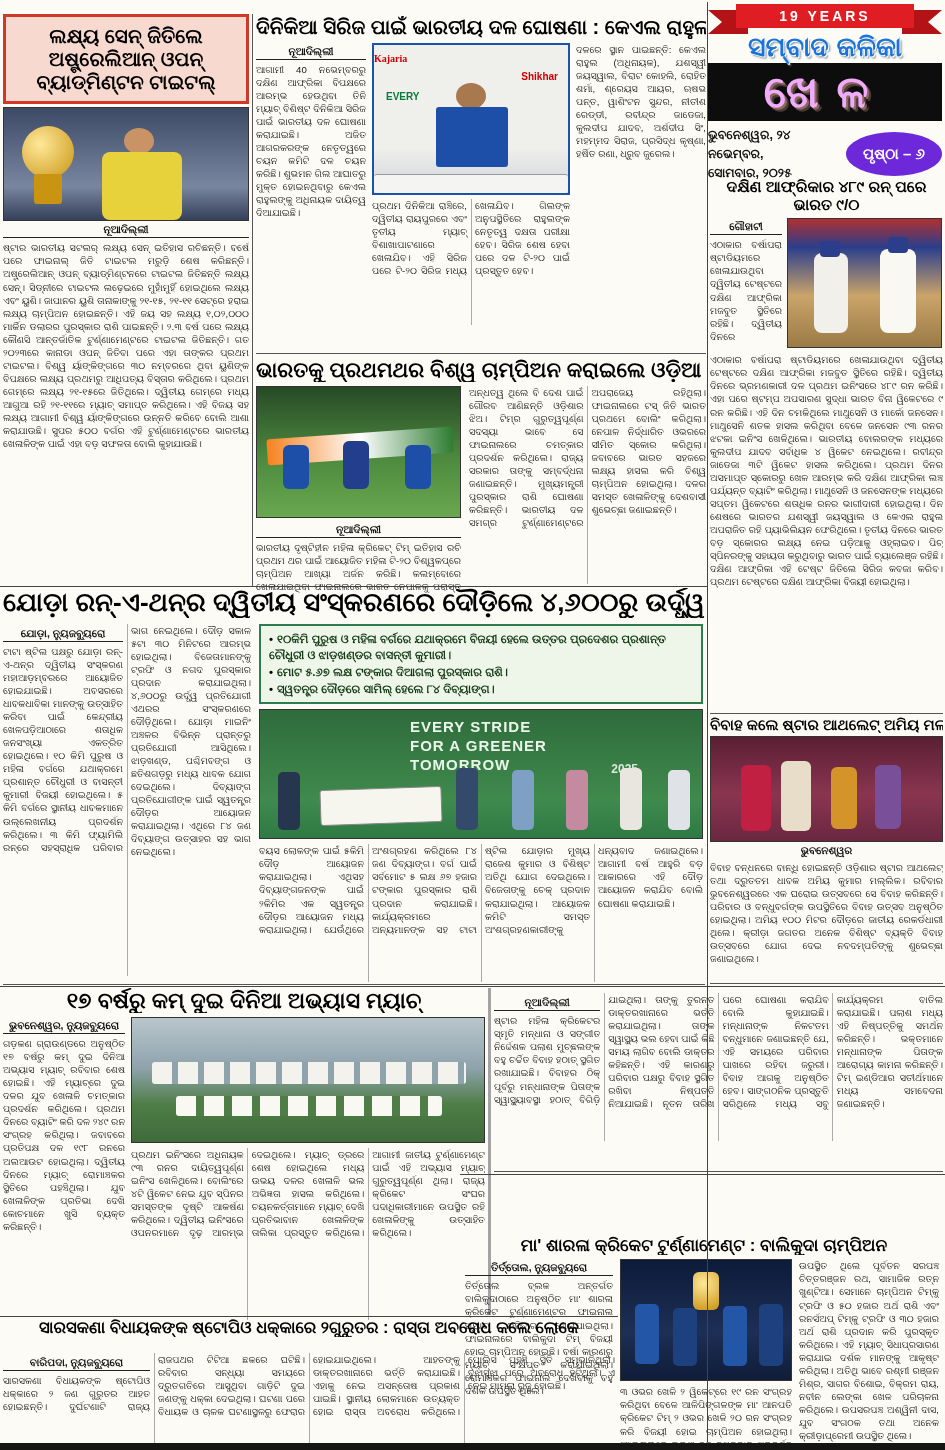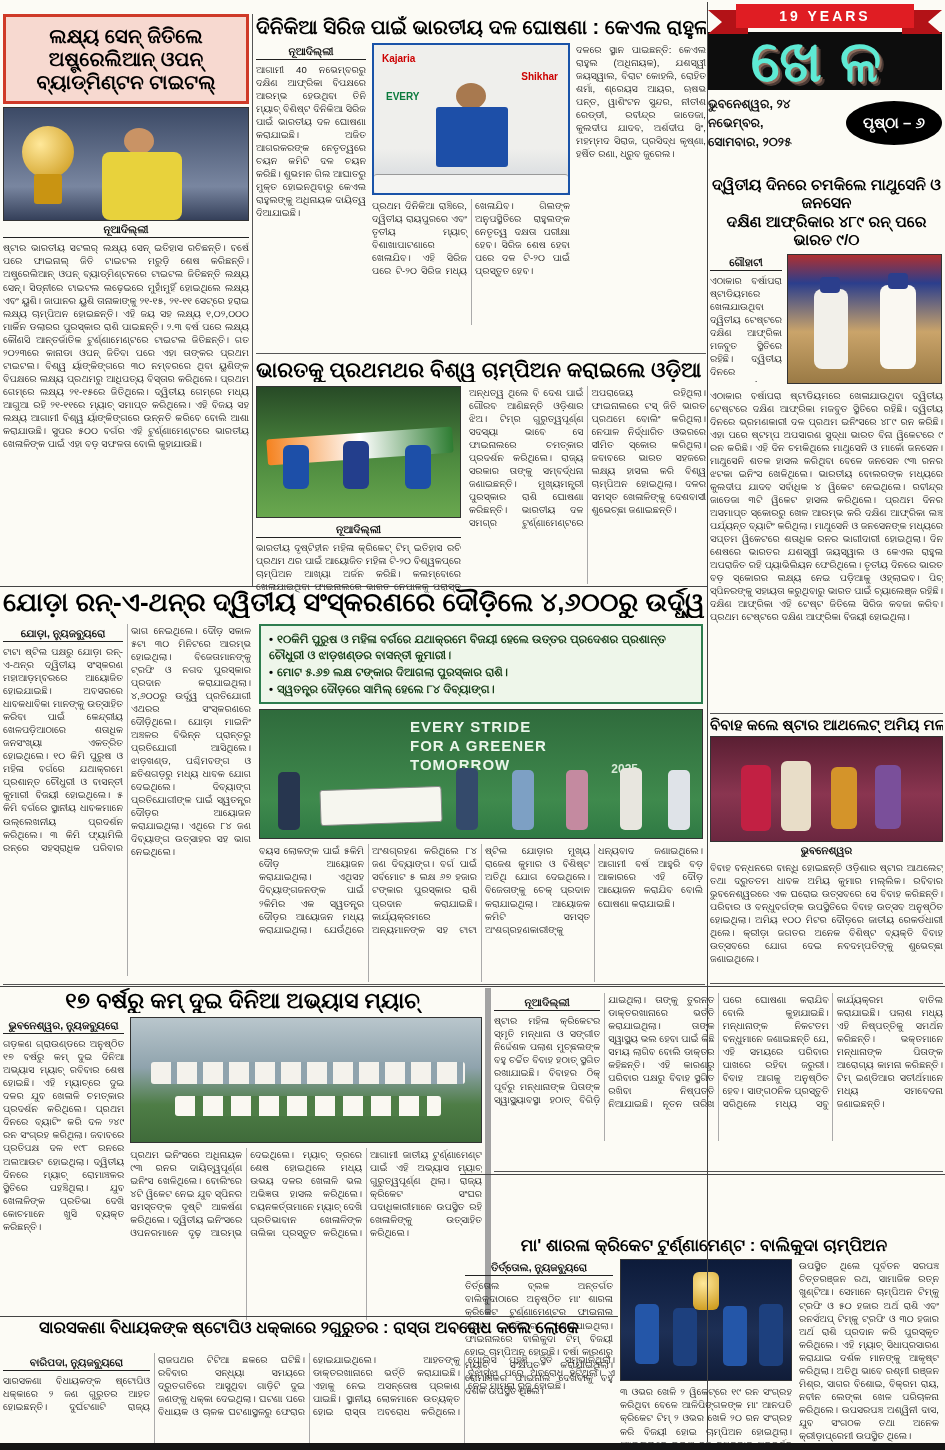--- a/index.html
+++ b/index.html
@@ -18,42 +18,43 @@
   .vr{position:absolute;width:1px;background:#444;}
   
   .ribbon{position:relative;height:30px;}
   .ribbon .mid{position:absolute;left:28px;right:28px;top:2px;height:24px;background:#e01d23;
        color:#fff;font-weight:bold;font-size:14px;letter-spacing:3px;text-align:center;line-height:24px;}
   .ribbon .tail{position:absolute;top:8px;width:40px;height:24px;background:#b31217;}
   .ribbon .tail.l{left:0;clip-path:polygon(0 0,100% 0,100% 100%,0 100%,35% 50%);}
   .ribbon .tail.r{right:0;clip-path:polygon(0 0,100% 0,65% 50%,100% 100%,0 100%);}
   .logo-script{color:#1b74d8;font-weight:bold;font-size:27px;text-align:center;
        text-shadow:1px 1px 0 #fff,-1px -1px 0 #fff,2px 2px 2px #789;}
-  .sports-banner{background:#0d0d0d;color:#5eead4;font-weight:bold;font-size:57px;letter-spacing:18px;
+  .sports-banner{background:#0d0d0d;color:#f0abfc;font-weight:bold;font-size:44px;letter-spacing:18px;
        text-align:center;line-height:58px;height:58px;text-shadow:2px 2px 0 #8a6a5a,4px 4px 0 #4a3a35;}
-  .page-oval{background:#000000;color:#fff;font-weight:bold;border-radius:50%;
+  .page-oval{background:#6d28d9;color:#fff;font-weight:bold;border-radius:50%;
        display:flex;align-items:center;justify-content:center;font-size:15px;}
   .hl-box{background:#f7d9d0;border:3px solid #cf3a28;}
   .greenbox{border:2px solid #2e7d4f;background:#eef6ea;padding:5px 8px;}
   .bullet-line{font-size:11.5px;font-weight:bold;line-height:1.45;color:#143a14;}
   .bullet-dot{color:#000;margin-right:4px;}
   .brand{position:absolute;color:#c00;font-weight:bold;font-size:10px;}
   .fig{position:absolute;border-radius:3px;}
 </style>
 </head>
 <body>
 
 <div class="page">
 
   <div class="abs" style="left:708px;top:2px;width:234px;height:172px;">
     <div class="ribbon">
       <div class="tail l"></div>
       <div class="tail r"></div>
       <div class="mid">19 YEARS</div>
     </div>
+    <div class="logo-script">ସମ୍ବାଦ କଳିକା</div>
     <div class="sports-banner">ଖେଳ</div>
     <div style="display:flex;align-items:center;margin-top:5px;">
       <div style="flex:1;font-weight:bold;font-size:12.5px;line-height:1.5;">
         <div>ଭୁବନେଶ୍ୱର, ୨୪ ନଭେମ୍ବର,</div>
         <div>ସୋମବାର, ୨୦୨୫</div>
       </div>
       <div class="page-oval" style="width:96px;height:44px;">ପୃଷ୍ଠା – ୬</div>
     </div>
   </div>
 
@@ -71,21 +72,21 @@
 
   <div class="abs" style="left:256px;top:16px;width:450px;height:338px;border-bottom:1px solid #555;">
     <div class="headline nowrap" style="font-size:20px;">ଦିନିକିଆ ସିରିଜ ପାଇଁ ଭାରତୀୟ ଦଳ ଘୋଷଣା : କେଏଲ ରାହୁଲ ଅଧିନାୟକ</div>
     <div style="display:flex;gap:6px;margin-top:4px;">
       <div style="width:110px;">
         <div class="dateline">ନୂଆଦିଲ୍ଲୀ</div>
         <div class="bodytext" style="height:250px;">ଆଗାମୀ 40 ନଭେମ୍ବରରୁ ଦକ୍ଷିଣ ଆଫ୍ରିକା ବିପକ୍ଷରେ ଆରମ୍ଭ ହେଉଥିବା ତିନି ମ୍ୟାଚ୍ ବିଶିଷ୍ଟ ଦିନିକିଆ ସିରିଜ ପାଇଁ ଭାରତୀୟ ଦଳ ଘୋଷଣା କରାଯାଇଛି। ଅଜିତ ଆଗରକରଙ୍କ ନେତୃତ୍ୱରେ ଚୟନ କମିଟି ଦଳ ଚୟନ କରିଛି। ଶୁଭମନ ଗିଲ ଆଘାତରୁ ମୁକ୍ତ ହୋଇନଥିବାରୁ କେଏଲ ରାହୁଲଙ୍କୁ ଅଧିନାୟକ ଦାୟିତ୍ୱ ଦିଆଯାଇଛି।</div>
       </div>
       <div style="width:198px;">
         <div class="photo" style="height:148px;border:2px solid #1a53a8;background:linear-gradient(180deg,#efefec 70%,#cfd4da);">
-          <span class="brand" style="left:8px;top:8px;">Kajaria</span>
+          <span class="brand" style="left:0;top:8px;font-family:Liberation Serif, serif;">Kajaria</span>
           <span class="brand" style="right:10px;top:26px;">Shikhar</span>
           <span class="brand" style="left:12px;top:46px;color:#0a7a3c;">EVERY</span>
           <div class="fig" style="left:82px;top:38px;width:30px;height:26px;border-radius:50%;background:#a8794f;"></div>
           <div class="fig" style="left:62px;top:62px;width:72px;height:60px;background:#1d4fa8;"></div>
           <div class="fig" style="left:0;bottom:0;width:100%;height:18px;background:#f4f4f2;border-top:1px solid #999;"></div>
         </div>
         <div class="bodytext cols2" style="height:126px;margin-top:4px;">ପ୍ରଥମ ଦିନିକିଆ ରାଞ୍ଚିରେ, ଦ୍ୱିତୀୟ ରାୟପୁରରେ ଏବଂ ତୃତୀୟ ମ୍ୟାଚ୍ ବିଶାଖାପାଟଣାରେ ଖେଳାଯିବ। ଏହି ସିରିଜ ପରେ ଟି-୨୦ ସିରିଜ ମଧ୍ୟ ଖେଳାଯିବ। ଗିଲଙ୍କ ଅନୁପସ୍ଥିତିରେ ରାହୁଲଙ୍କ ନେତୃତ୍ୱ ଦକ୍ଷତା ପରୀକ୍ଷା ହେବ। ସିରିଜ ଶେଷ ହେବା ପରେ ଦଳ ଟି-୨୦ ପାଇଁ ପ୍ରସ୍ତୁତ ହେବ।</div>
       </div>
       <div style="width:130px;">
         <div class="bodytext" style="height:282px;">ଦଳରେ ସ୍ଥାନ ପାଇଛନ୍ତି: କେଏଲ ରାହୁଲ (ଅଧିନାୟକ), ଯଶସ୍ୱୀ ଜୟସ୍ୱାଲ, ବିରାଟ କୋହଲି, ରୋହିତ ଶର୍ମା, ଶ୍ରେୟସ ଆୟର, ଋଷଭ ପନ୍ତ, ୱାଶିଂଟନ ସୁନ୍ଦର, ନୀତୀଶ ରେଡ୍ଡୀ, ରବୀନ୍ଦ୍ର ଜାଡେଜା, କୁଲଦୀପ ଯାଦବ, ଅର୍ଶଦୀପ ସିଂ, ମହମ୍ମଦ ସିରାଜ, ପ୍ରସିଦ୍ଧ କୃଷ୍ଣା, ହର୍ଷିତ ରଣା, ଧ୍ରୁବ ଜୁରେଲ।</div>
@@ -106,21 +107,20 @@
         <div class="dateline" style="margin-top:3px;">ନୂଆଦିଲ୍ଲୀ</div>
         <div class="bodytext" style="height:52px;">ଭାରତୀୟ ଦୃଷ୍ଟିହୀନ ମହିଳା କ୍ରିକେଟ୍ ଟିମ୍ ଇତିହାସ ରଚି ପ୍ରଥମ ଥର ପାଇଁ ଆୟୋଜିତ ମହିଳା ଟି-୨୦ ବିଶ୍ୱକପ୍‌ରେ ଚାମ୍ପିଅନ ଆଖ୍ୟା ଅର୍ଜନ କରିଛି। କଲମ୍ବୋରେ ଖେଳାଯାଇଥିବା ଫାଇନାଲରେ ଭାରତ ନେପାଳକୁ ପରାସ୍ତ କରିଥିଲା।</div>
       </div>
       <div style="width:237px;">
         <div class="bodytext cols2" style="height:198px;">ଅନ୍ଧତ୍ୱ ଥିଲେ ବି ଦେଶ ପାଇଁ ଗୌରବ ଆଣିଛନ୍ତି ଓଡ଼ିଶାର ଝିଅ। ଟିମ୍‌ର ଗୁରୁତ୍ୱପୂର୍ଣ୍ଣ ସଦସ୍ୟା ଭାବେ ସେ ଫାଇନାଲରେ ଚମତ୍କାର ପ୍ରଦର୍ଶନ କରିଥିଲେ। ରାଜ୍ୟ ସରକାର ତାଙ୍କୁ ସମ୍ବର୍ଦ୍ଧନା ଜଣାଇଛନ୍ତି। ମୁଖ୍ୟମନ୍ତ୍ରୀ ପୁରସ୍କାର ରାଶି ଘୋଷଣା କରିଛନ୍ତି। ଭାରତୀୟ ଦଳ ସମଗ୍ର ଟୁର୍ଣ୍ଣାମେଣ୍ଟରେ ଅପରାଜେୟ ରହିଥିଲା। ଫାଇନାଲରେ ଟସ୍ ଜିତି ଭାରତ ପ୍ରଥମେ ବୋଲିଂ କରିଥିଲା। ନେପାଳ ନିର୍ଦ୍ଧାରିତ ଓଭରରେ ସୀମିତ ସ୍କୋର କରିଥିଲା। ଜବାବରେ ଭାରତ ସହଜରେ ଲକ୍ଷ୍ୟ ହାସଲ କରି ବିଶ୍ୱ ଚାମ୍ପିଅନ ହୋଇଥିଲା। ଦଳର ସମସ୍ତ ଖେଳାଳିଙ୍କୁ ଦେଶବାସୀ ଶୁଭେଚ୍ଛା ଜଣାଇଛନ୍ତି।</div>
       </div>
     </div>
   </div>
 
   <div class="abs" style="left:710px;top:176px;width:233px;height:538px;border-bottom:1px solid #555;">
-    <div class="headline" style="font-size:15.5px;">ଦ୍ୱିତୀୟ ଦିନରେ ଚମକିଲେ ମାଥୁସେନି ଓ ଜନସେନ</div>
     <div class="headline" style="font-size:15.5px;margin-top:2px;">ଦକ୍ଷିଣ ଆଫ୍ରିକାର ୪୮୯ ରନ୍ ପରେ ଭାରତ ୯/୦</div>
     <div style="display:flex;gap:5px;margin-top:5px;">
       <div style="width:72px;">
         <div class="dateline">ଗୌହାଟୀ</div>
         <div class="bodytext" style="height:108px;">ଏଠାକାର ବର୍ଷାପରା ଷ୍ଟାଡିୟମରେ ଖେଳାଯାଉଥିବା ଦ୍ୱିତୀୟ ଟେଷ୍ଟରେ ଦକ୍ଷିଣ ଆଫ୍ରିକା ମଜବୁତ ସ୍ଥିତିରେ ରହିଛି। ଦ୍ୱିତୀୟ ଦିନରେ ଭ୍ରମଣକାରୀ ଦଳ ପ୍ରଥମ ଇନିଂସରେ ୪୮୯ ରନ କରିଛି। ଏହା ପରେ ଷ୍ଟମ୍ପ ଅପସାରଣ ସୁଦ୍ଧା ଭାରତ ବିନା ୱିକେଟରେ ୯ ରନ କରିଛି। ଏହି ଦିନ ଚମକିଥିଲେ ମାଥୁସେନି ଓ ମାର୍କୋ ଜନସେନ। ମାଥୁସେନି ଶତକ ହାସଲ କରିଥିବା ବେଳେ ଜନସେନ ୯୩ ରନର ଝଟକା ଇନିଂସ ଖେଳିଥିଲେ। ଭାରତୀୟ ବୋଲରଙ୍କ ମଧ୍ୟରେ କୁଲଦୀପ ଯାଦବ ସର୍ବାଧିକ ୪ ୱିକେଟ ନେଇଥିଲେ। ରବୀନ୍ଦ୍ର ଜାଡେଜା ୩ଟି ୱିକେଟ ହାସଲ କରିଥିଲେ। ପ୍ରଥମ ଦିନର ଅସମାପ୍ତ ସ୍କୋରରୁ ଖେଳ ଆରମ୍ଭ କରି ଦକ୍ଷିଣ ଆଫ୍ରିକା ଲଞ୍ଚ ପର୍ଯ୍ୟନ୍ତ ବ୍ୟାଟିଂ କରିଥିଲା। ମାଥୁସେନି ଓ ଜନସେନଙ୍କ ମଧ୍ୟରେ ସପ୍ତମ ୱିକେଟରେ ଶତାଧିକ ରନର ଭାଗୀଦାରୀ ହୋଇଥିଲା। ଦିନ ଶେଷରେ ଭାରତର ଯଶସ୍ୱୀ ଜୟସ୍ୱାଲ ଓ କେଏଲ ରାହୁଲ ଅପରାଜିତ ରହି ପ୍ୟାଭିଲିୟନ ଫେରିଥିଲେ। ତୃତୀୟ ଦିନରେ ଭାରତ ବଡ଼ ସ୍କୋରର ଲକ୍ଷ୍ୟ ନେଇ ପଡ଼ିଆକୁ ଓହ୍ଲାଇବ। ପିଚ୍ ସ୍ପିନରଙ୍କୁ ସହାୟତା କରୁଥିବାରୁ ଭାରତ ପାଇଁ ଚ୍ୟାଲେଞ୍ଜ ରହିଛି। ଦକ୍ଷିଣ ଆଫ୍ରିକା ଏହି ଟେଷ୍ଟ ଜିତିଲେ ସିରିଜ କବଜା କରିବ। ପ୍ରଥମ ଟେଷ୍ଟରେ ଦକ୍ଷିଣ ଆଫ୍ରିକା ବିଜୟୀ ହୋଇଥିଲା।</div>
       </div>
       <div class="photo" style="width:153px;height:128px;background:linear-gradient(180deg,#b03030 0%,#2b3e8c 22%,#caa46a 60%,#9a7a45);">
         <div class="fig" style="left:26px;top:34px;width:34px;height:80px;background:#f2f0ea;border-radius:8px;"></div>
         <div class="fig" style="left:92px;top:30px;width:36px;height:84px;background:#faf8f2;border-radius:8px;"></div>
         <div class="fig" style="left:32px;top:22px;width:20px;height:16px;background:#2b3e8c;border-radius:4px;"></div>
@@ -170,21 +170,21 @@
     <div class="photo" style="height:104px;margin-top:3px;background:linear-gradient(180deg,#5a1f33,#8a3550 55%,#6b2740);">
       <div class="fig" style="left:30px;top:28px;width:30px;height:66px;background:#c22043;border-radius:6px;"></div>
       <div class="fig" style="left:70px;top:24px;width:30px;height:70px;background:#e8ddc8;border-radius:6px;"></div>
       <div class="fig" style="left:120px;top:30px;width:26px;height:62px;background:#d4942a;border-radius:6px;"></div>
       <div class="fig" style="left:164px;top:28px;width:26px;height:64px;background:#7a4f9a;border-radius:6px;"></div>
     </div>
     <div class="dateline" style="border-bottom:none;">ଭୁବନେଶ୍ୱର</div>
     <div class="bodytext" style="height:118px;">ବିବାହ ବନ୍ଧନରେ ବାନ୍ଧି ହୋଇଛନ୍ତି ଓଡ଼ିଶାର ଷ୍ଟାର ଆଥଲେଟ୍ ତଥା ଦ୍ରୁତତମ ଧାବକ ଅମିୟ କୁମାର ମଲ୍ଲିକ। ରବିବାର ଭୁବନେଶ୍ୱରରେ ଏକ ଘରୋଇ ଉତ୍ସବରେ ସେ ବିବାହ କରିଛନ୍ତି। ପରିବାର ଓ ବନ୍ଧୁବର୍ଗଙ୍କ ଉପସ୍ଥିତିରେ ବିବାହ ଉତ୍ସବ ଅନୁଷ୍ଠିତ ହୋଇଥିଲା। ଅମିୟ ୧୦୦ ମିଟର ଦୌଡ଼ରେ ଜାତୀୟ ରେକର୍ଡଧାରୀ ଥିଲେ। କ୍ରୀଡ଼ା ଜଗତର ଅନେକ ବିଶିଷ୍ଟ ବ୍ୟକ୍ତି ବିବାହ ଉତ୍ସବରେ ଯୋଗ ଦେଇ ନବଦମ୍ପତିଙ୍କୁ ଶୁଭେଚ୍ଛା ଜଣାଇଥିଲେ।</div>
   </div>
 
-  <div class="abs" style="left:3px;top:988px;width:488px;height:327px;border-right:6px solid #a3a3a3;padding-right:3px;">
+  <div class="abs" style="left:3px;top:988px;width:488px;height:327px;border-right:3px solid #a3a3a3;padding-right:3px;">
     <div class="headline nowrap" style="font-size:22px;">୧୭ ବର୍ଷରୁ କମ୍ ଦୁଇ ଦିନିଆ ଅଭ୍ୟାସ ମ୍ୟାଚ୍</div>
     <div style="display:flex;gap:6px;margin-top:4px;">
       <div style="width:122px;">
         <div class="dateline">ଭୁବନେଶ୍ୱର, ନ୍ୟୁଜବ୍ୟୁରୋ</div>
         <div class="bodytext" style="height:268px;">ଗଡ଼କଣ ଗ୍ରାଉଣ୍ଡରେ ଅନୁଷ୍ଠିତ ୧୭ ବର୍ଷରୁ କମ୍ ଦୁଇ ଦିନିଆ ଅଭ୍ୟାସ ମ୍ୟାଚ୍ ରବିବାର ଶେଷ ହୋଇଛି। ଏହି ମ୍ୟାଚ୍‌ରେ ଦୁଇ ଦଳର ଯୁବ ଖେଳାଳି ଚମତ୍କାର ପ୍ରଦର୍ଶନ କରିଥିଲେ। ପ୍ରଥମ ଦିନରେ ବ୍ୟାଟିଂ କରି ଦଳ ୨୪୯ ରନ ସଂଗ୍ରହ କରିଥିଲା। ଜବାବରେ ପ୍ରତିପକ୍ଷ ଦଳ ୧୯୮ ରନରେ ଅଲଆଉଟ ହୋଇଥିଲା। ଦ୍ୱିତୀୟ ଦିନରେ ମ୍ୟାଚ୍ ରୋମାଞ୍ଚକର ସ୍ଥିତିରେ ପହଞ୍ଚିଥିଲା। ଯୁବ ଖେଳାଳିଙ୍କ ପ୍ରତିଭା ଦେଖି କୋଚମାନେ ଖୁସି ବ୍ୟକ୍ତ କରିଛନ୍ତି।</div>
       </div>
       <div style="width:354px;">
         <div class="photo" style="height:124px;background:linear-gradient(180deg,#b9c6cc 0%,#8fa3ad 40%,#4e7d46 70%,#3f6b3a);">
           <div class="fig" style="left:20px;top:44px;width:314px;height:22px;background:repeating-linear-gradient(90deg,#f4f2ec 0 20px,#8fa3ad 20px 26px);"></div>
           <div class="fig" style="left:44px;top:78px;width:266px;height:20px;background:repeating-linear-gradient(90deg,#faf8f2 0 20px,#4e7d46 20px 28px);"></div>

